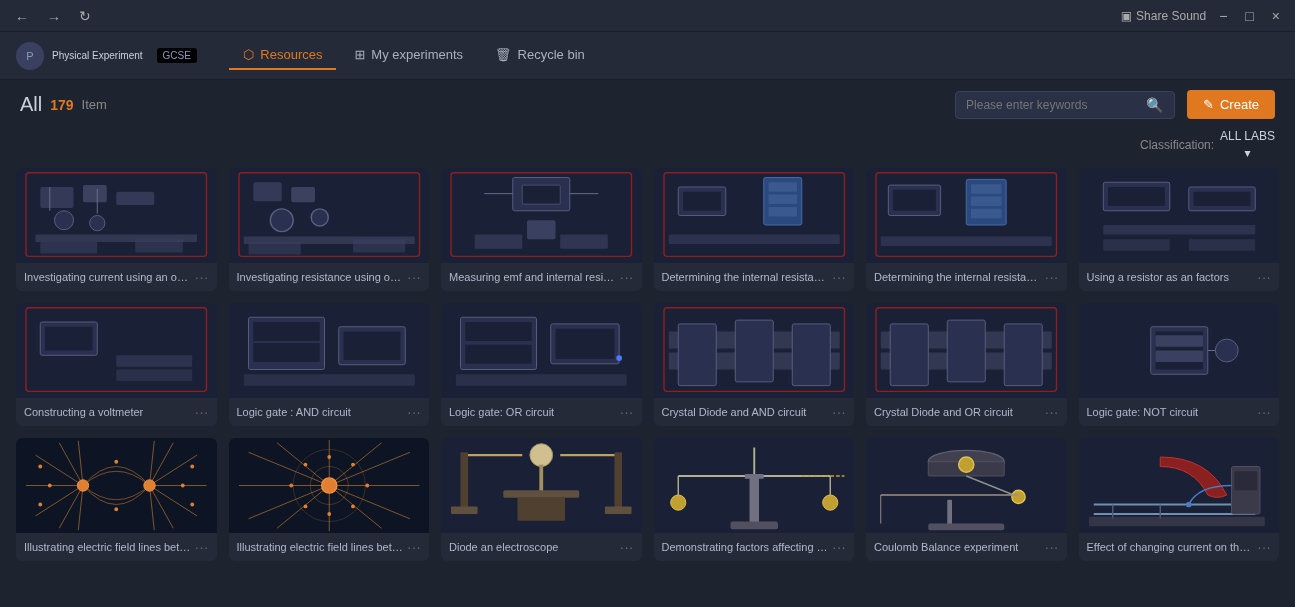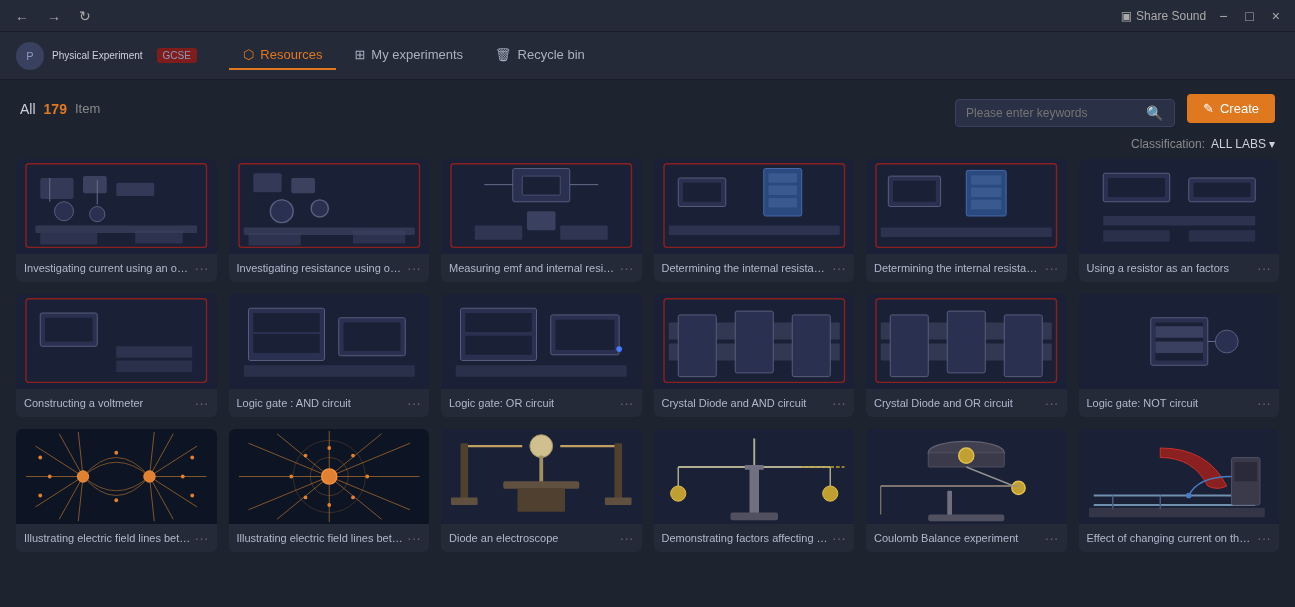--- a/index.html
+++ b/index.html
@@ -25,54 +25,54 @@
       background: #252a38;
       height: 48px;
       display: flex;
       align-items: center;
       padding: 0 16px;
       border-bottom: 1px solid #1a1e2a;
     }
     .app-logo { display: flex; align-items: center; gap: 8px; margin-right: 32px; }
     .avatar { width: 28px; height: 28px; border-radius: 50%; background: #3a4060; display: flex; align-items: center; justify-content: center; font-size: 11px; color: #8899bb; }
     .app-name { font-size: 10px; color: #cdd1db; font-weight: 500; }
-    .gcse-badge { background: #7f1d1d; color: #8899bb; font-size: 10px; padding: 2px 6px; border-radius: 3px; margin-left: 6px; }
+    .gcse-badge { background: #000000; color: #8899bb; font-size: 10px; padding: 2px 6px; border-radius: 3px; margin-left: 6px; }
     .nav-tabs { display: flex; align-items: center; gap: 4px; }
     .nav-tab { display: flex; align-items: center; gap: 6px; padding: 6px 14px; color: #aab0c0; cursor: pointer; font-size: 13px; border-bottom: 2px solid transparent; text-decoration: none; }
     .nav-tab.active { color: #e07820; border-bottom: 2px solid #e07820; }
 
     
     .toolbar {
       display: flex;
       align-items: center;
       justify-content: space-between;
       padding: 10px 20px;
       background: #1e2330;
     }
     .toolbar-left { display: flex; align-items: center; gap: 8px; }
-    .all-label { font-size: 14px; color: #cdd1db; }
+    .all-label { font-size: 20px; color: #cdd1db; }
     .count-badge { color: #e07820; font-weight: 600; font-size: 14px; }
     .item-label { color: #888; font-size: 13px; }
     .toolbar-right { display: flex; align-items: center; gap: 12px; }
-    .search-box { display: flex; align-items: center; background: #2a3045; border: 1px solid #3a4060; border-radius: 4px; padding: 5px 10px; gap: 6px; width: 220px; margin-top: 9px; }
+    .search-box { display: flex; align-items: center; background: #2a3045; border: 1px solid #3a4060; border-radius: 4px; padding: 5px 10px; gap: 6px; width: 220px; }
     .search-input { background: none; border: none; color: #aab0c0; font-size: 12px; outline: none; width: 100%; }
     .search-icon { color: #666; font-size: 14px; }
     .create-btn { background: #e07820; color: #fff; border: none; border-radius: 4px; padding: 7px 16px; cursor: pointer; font-size: 13px; display: flex; align-items: center; gap: 6px; }
 
     
     .classification-bar {
       display: flex;
       justify-content: flex-end;
       padding: 0 20px 8px;
       align-items: center;
       gap: 6px;
       font-size: 12px;
       color: #888;
     }
-    .all-labs-btn { color: #cdd1db; font-size: 12px; display: flex; align-items: center; gap: 3px; cursor: pointer; }
+    .all-labs-btn { color: #cdd1db; font-size: 12px; display: flex; align-items: center; gap: 3px; cursor: pointer; flex-direction: column; }
 
     
     .grid-container {
       padding: 0 16px 10px;
       overflow-y: auto;
       max-height: calc(607px - 140px);
       display: grid;
       grid-template-columns: repeat(6, 1fr);
       gap: 12px;
     }

